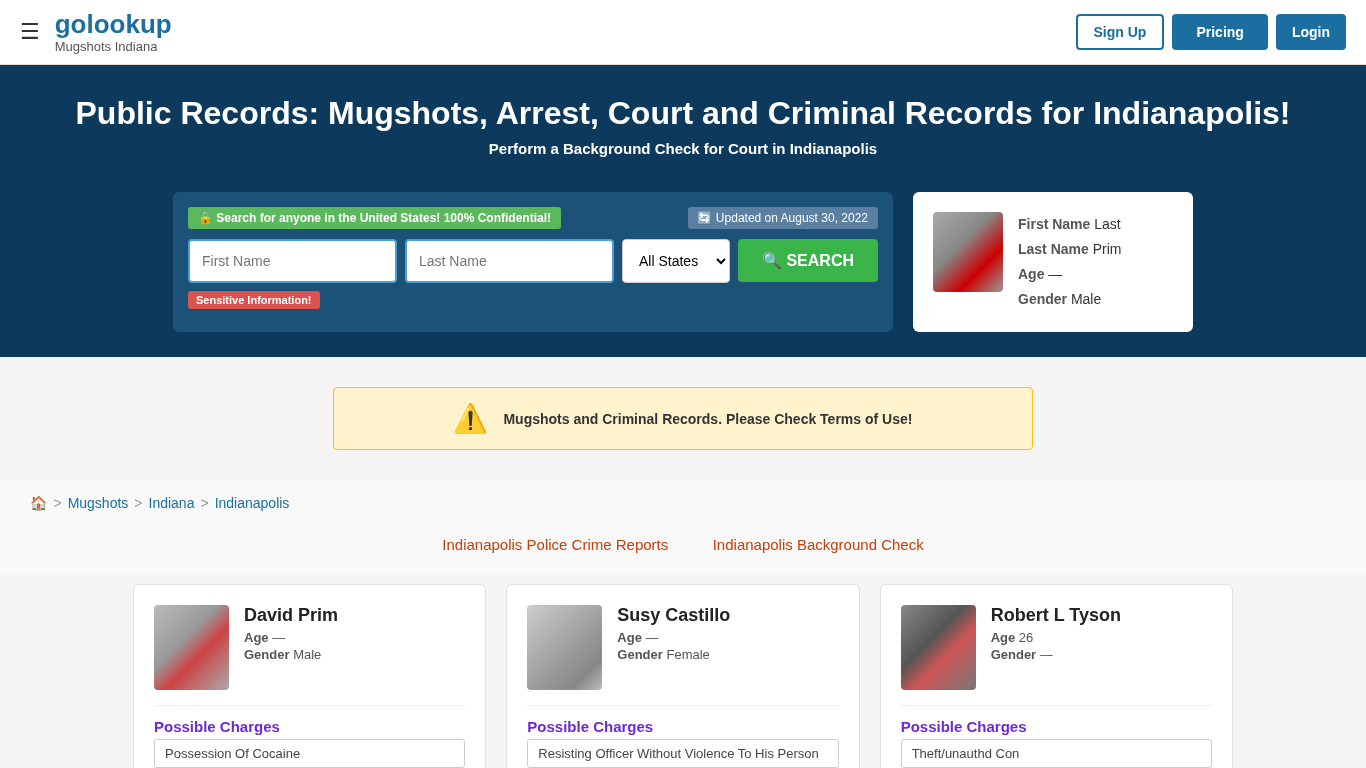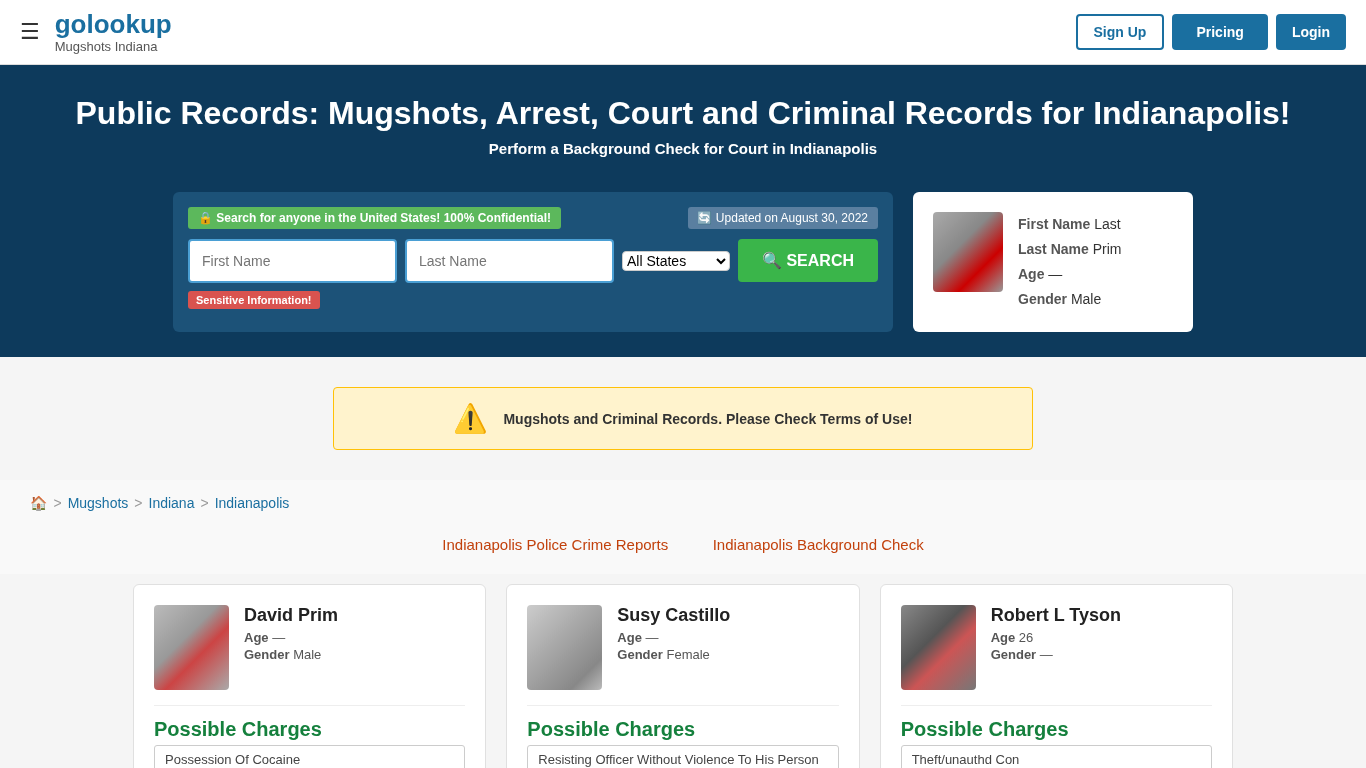--- a/index.html
+++ b/index.html
@@ -77,21 +77,21 @@
     .search-inputs input {
       flex: 1;
       padding: 12px;
       border: 2px solid #4a9fd4;
       border-radius: 4px;
       font-size: 14px;
       color: #aaa;
     }
     .search-inputs select {
       flex: 1;
-      padding: 0;
+      padding: 12px;
       border: 1px solid #ccc;
       border-radius: 4px;
       font-size: 14px;
       background: #fff;
     }
     .btn-search {
       background: #3ab54a;
       color: #fff;
       border: none;
       padding: 12px 24px;
@@ -206,21 +206,21 @@
     .person-avatar.female {
       background: linear-gradient(135deg, #ccc 0%, #aaa 40%, #888 80%, #bbb 100%);
     }
     .person-avatar.dark {
       background: linear-gradient(135deg, #888 0%, #555 40%, #c55 60%, #777 100%);
     }
     .person-info h3 { font-size: 18px; font-weight: bold; margin-bottom: 4px; color: #222; }
     .person-info .detail { font-size: 13px; color: #555; margin-bottom: 2px; }
     .person-info .detail .lbl { font-weight: bold; }
     .charges-section { border-top: 1px solid #eee; padding-top: 12px; }
-    .charges-section .charges-title { font-size: 20px; font-weight: bold; margin-bottom: 4px; color: #15803d; }
+    .charges-section .charges-title { font-size: 15px; font-weight: bold; margin-bottom: 4px; color: #6d28d9; }
     .charge-tag {
       background: #fff;
       border: 1px solid #ccc;
       border-radius: 3px;
       padding: 6px 10px;
       font-size: 13px;
       color: #444;
       margin-bottom: 5px;
       display: block;
     }

